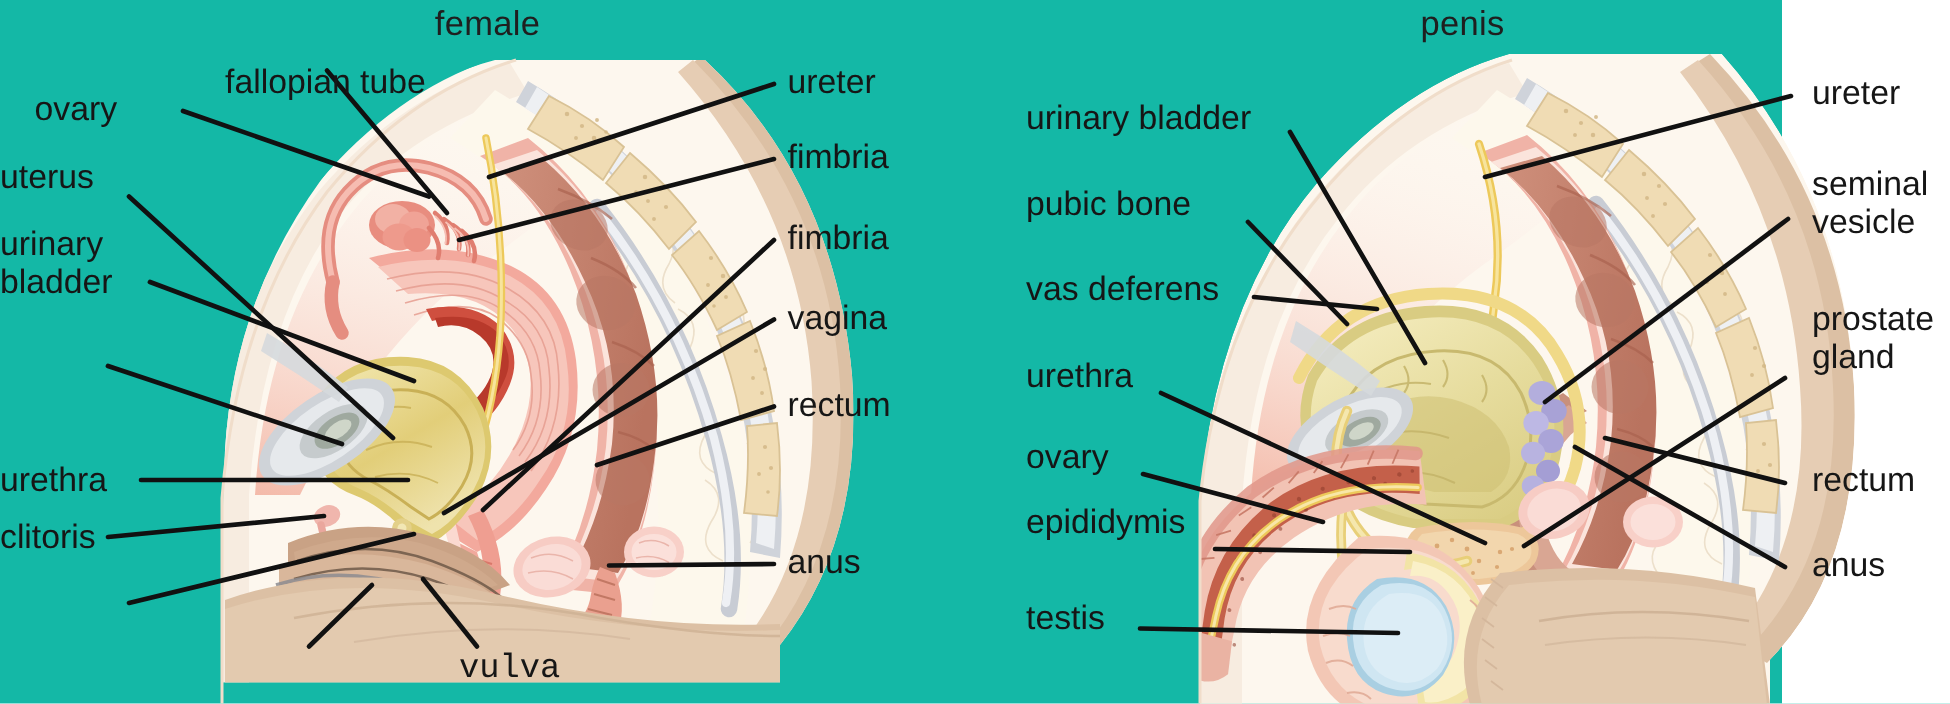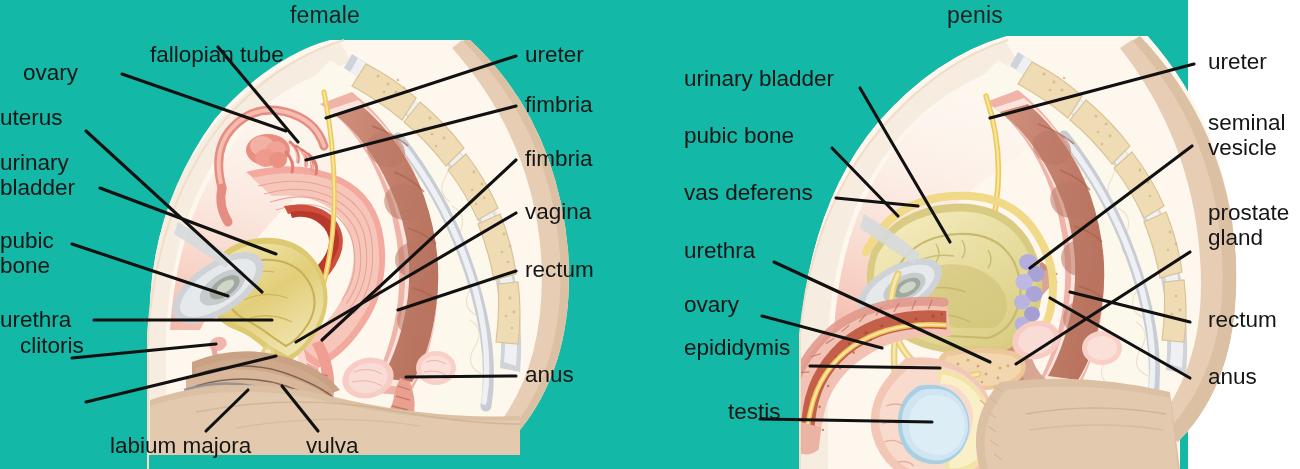--- a/index.html
+++ b/index.html
@@ -284,27 +284,24 @@
       <path class="lead" d="M516 213 L296 342"></path>
       <path class="lead" d="M516 271 L398 310"></path>
       <path class="lead" d="M516 376 L406 377"></path>
     </svg>
 
     <div class="lbl r" style="left:0;width:112px;top:60px;">ovary</div>
     <div class="lbl l" style="left:150px;top:42px;">fallopian tube</div>
     <div class="lbl l" style="left:0;top:105px;">uterus</div>
     <div class="lbl l" style="left:0;top:150px;">urinary
 bladder</div>
-    <div class="lbl l" style="left:0;top:228px;">pubic
-bone</div>
     <div class="lbl l" style="left:0;top:307px;">urethra</div>
-    <div class="lbl l" style="left:0;top:333px;margin-left:20px;">clitoris</div>
-
-    <div class="lbl l" style="left:110px;top:433px;">labium majora</div>
-    <div class="lbl l" style="left:306px;top:433px;">vulva</div>
+    <div class="lbl l" style="left:0;top:345px;">clitoris</div>
+
+    <div class="lbl l" style="left:306px;top:433px;font-family:Liberation Mono, monospace;">vulva</div>
 
     <div class="lbl l" style="left:525px;top:42px;">ureter</div>
     <div class="lbl l" style="left:525px;top:92px;">fimbria</div>
     <div class="lbl l" style="left:525px;top:146px;">fimbria</div>
     <div class="lbl l" style="left:525px;top:199px;">vagina</div>
     <div class="lbl l" style="left:525px;top:257px;">rectum</div>
     <div class="lbl l" style="left:525px;top:362px;">anus</div>
   </div>
 
   <div class="panel panel-male">
@@ -590,21 +587,21 @@
       <path class="lead" d="M540 322 L420 292"></path>
       <path class="lead" d="M540 378 L400 298"></path>
     </svg>
 
     <div class="lbl l" style="left:34px;top:66px;">urinary bladder</div>
     <div class="lbl l" style="left:34px;top:123px;">pubic bone</div>
     <div class="lbl l" style="left:34px;top:180px;">vas deferens</div>
     <div class="lbl l" style="left:34px;top:238px;">urethra</div>
     <div class="lbl l" style="left:34px;top:292px;">ovary</div>
     <div class="lbl l" style="left:34px;top:335px;">epididymis</div>
-    <div class="lbl l" style="left:34px;top:399px;margin-left:44px;">testis</div>
+    <div class="lbl l" style="left:34px;top:399px;">testis</div>
 
     <div class="lbl l" style="left:558px;top:49px;">ureter</div>
     <div class="lbl l" style="left:558px;top:110px;">seminal
 vesicle</div>
     <div class="lbl l" style="left:558px;top:200px;">prostate
 gland</div>
     <div class="lbl l" style="left:558px;top:307px;">rectum</div>
     <div class="lbl l" style="left:558px;top:364px;">anus</div>
   </div>
 

